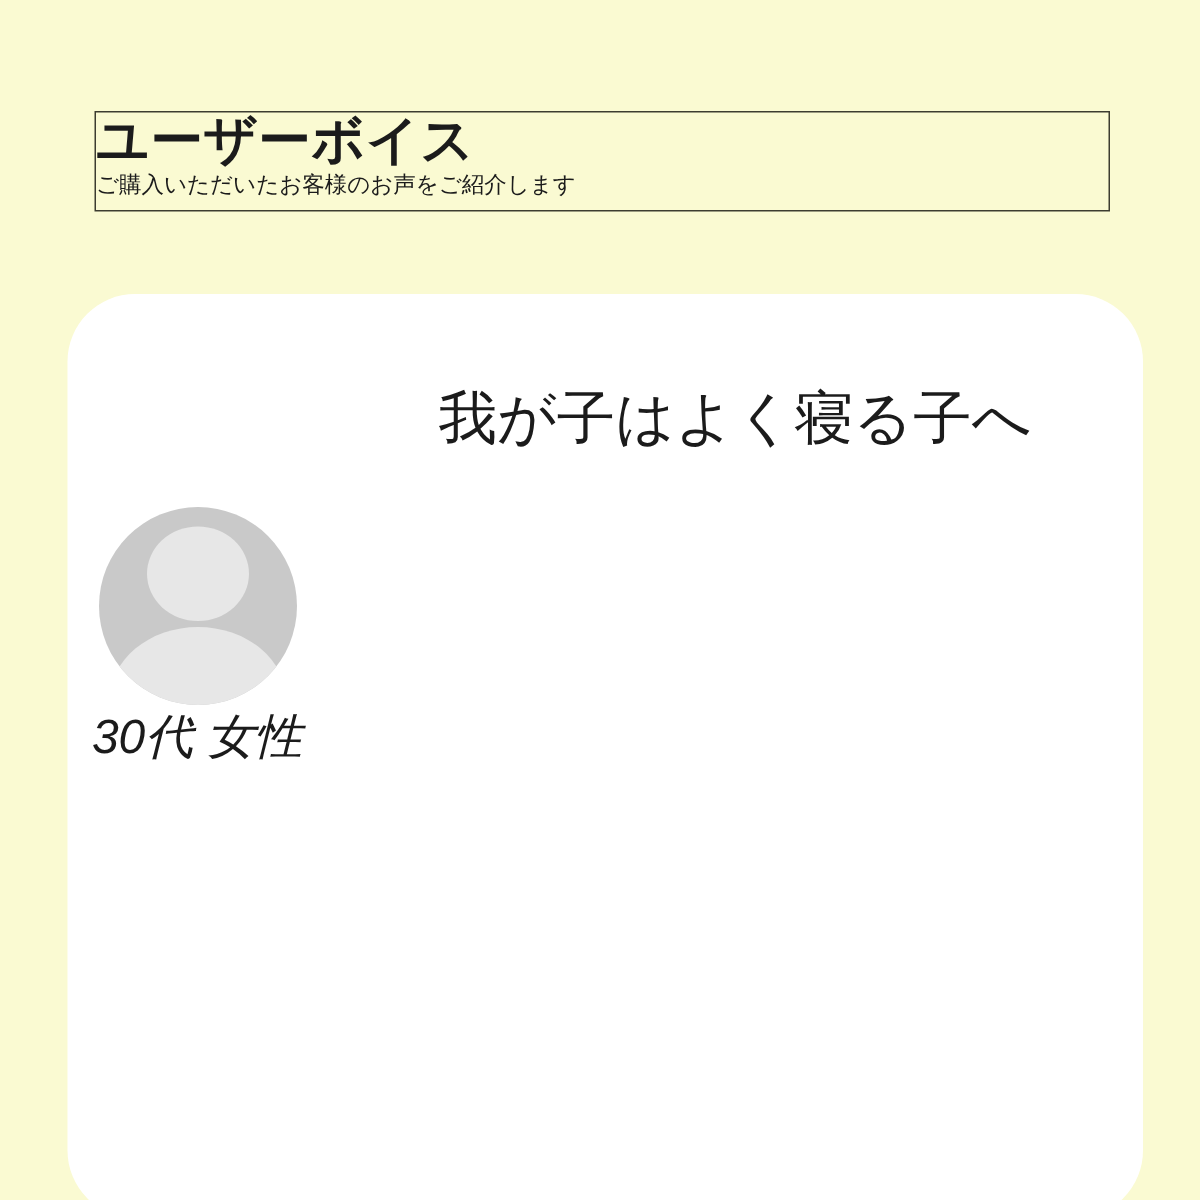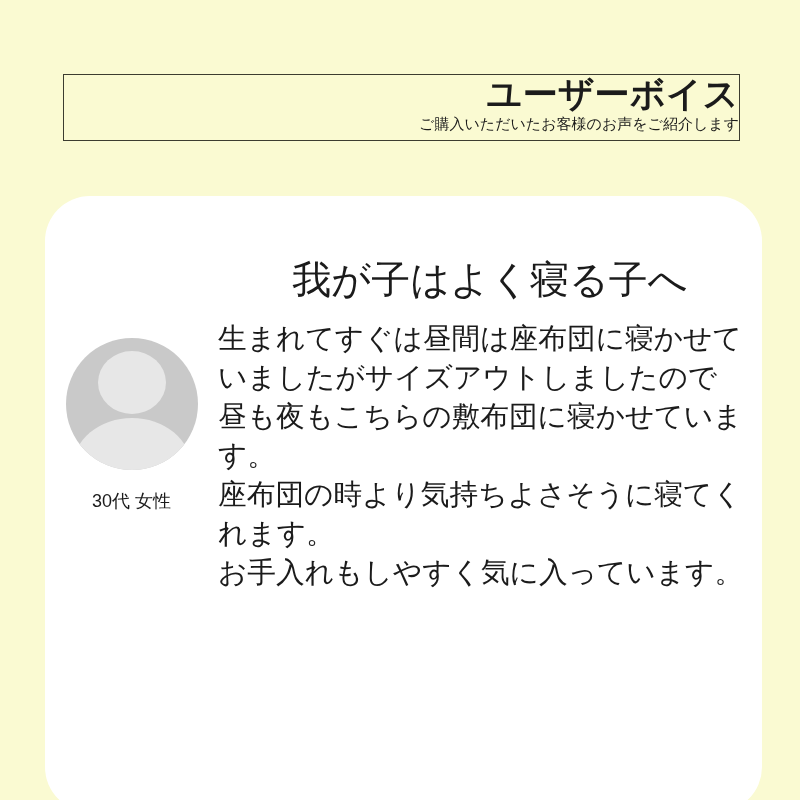--- a/index.html
+++ b/index.html
@@ -18,21 +18,21 @@
 
   
   .header-box {
     position: absolute;
     left: 63px;
     top: 74px;
     width: 677px;
     height: 67px;
     box-sizing: border-box;
     border: 1.5px solid var(--box-border, #3c3c30);
-    text-align: right;
+    text-align: left;
   }
   .header-title {
     margin-top: 1px;
     font-size: 35px;
     line-height: 36px;
     font-weight: bold;
     letter-spacing: 0.5px;
   }
   .header-subtitle {
     font-size: 15px;
@@ -92,24 +92,25 @@
     position: absolute;
     left: 50%;
     transform: translateX(-50%);
     top: 80px;
     width: 118px;
     height: 70px;
     border-radius: 50% 50% 0 0 / 70% 70% 0 0;
     background: var(--avatar-figure, #e7e7e7);
   }
   .reviewer-label {
-    margin-top: 17px;
-    font-size: 18px;
+    margin-top: 7px;
+    font-size: 32px;
     line-height: 28px;
     white-space: nowrap;
+    font-style: italic;
   }
   .right-col {
     flex: 1;
     min-width: 0;
     font-size: 28.7px;
     line-height: 39px;
   }
   .review-line {
     white-space: nowrap;
   }
@@ -127,23 +128,14 @@
 
   <div class="card-row">
     <div class="left-col">
       <div class="avatar">
         <div class="avatar-head"></div>
         <div class="avatar-body"></div>
       </div>
       <div class="reviewer-label">30代 女性</div>
     </div>
 
-    <div class="right-col">
-        <div class="review-line">生まれてすぐは昼間は座布団に寝かせて</div>
-        <div class="review-line">いましたがサイズアウトしましたので</div>
-        <div class="review-line">昼も夜もこちらの敷布団に寝かせていま</div>
-        <div class="review-line">す。</div>
-        <div class="review-line">座布団の時より気持ちよさそうに寝てく</div>
-        <div class="review-line">れます。</div>
-        <div class="review-line">お手入れもしやすく気に入っています。</div>
-      </div>
   </div>
 </div>
 
 </body></html>

